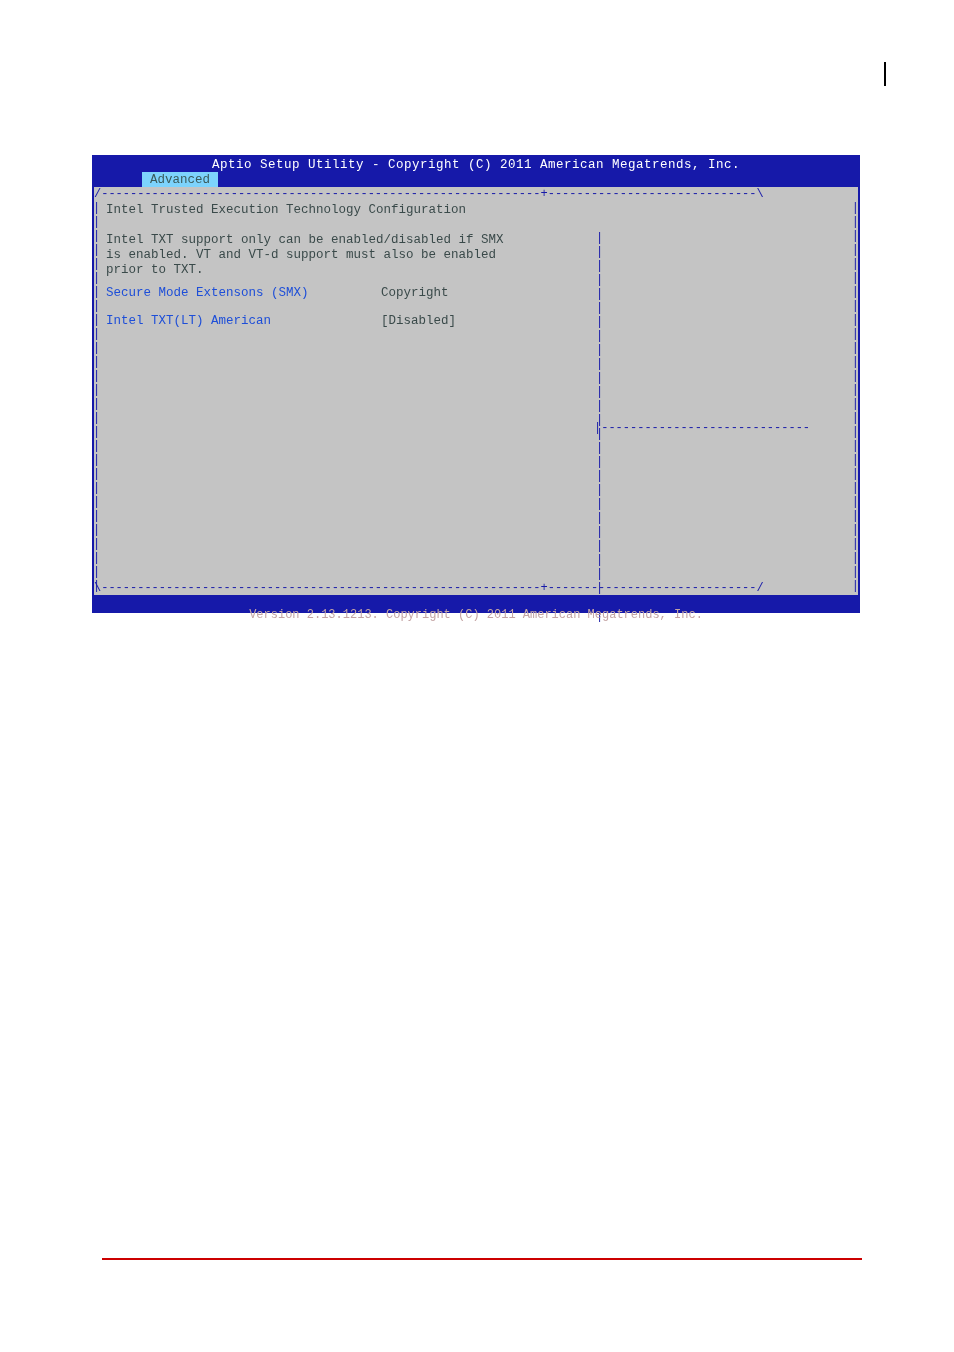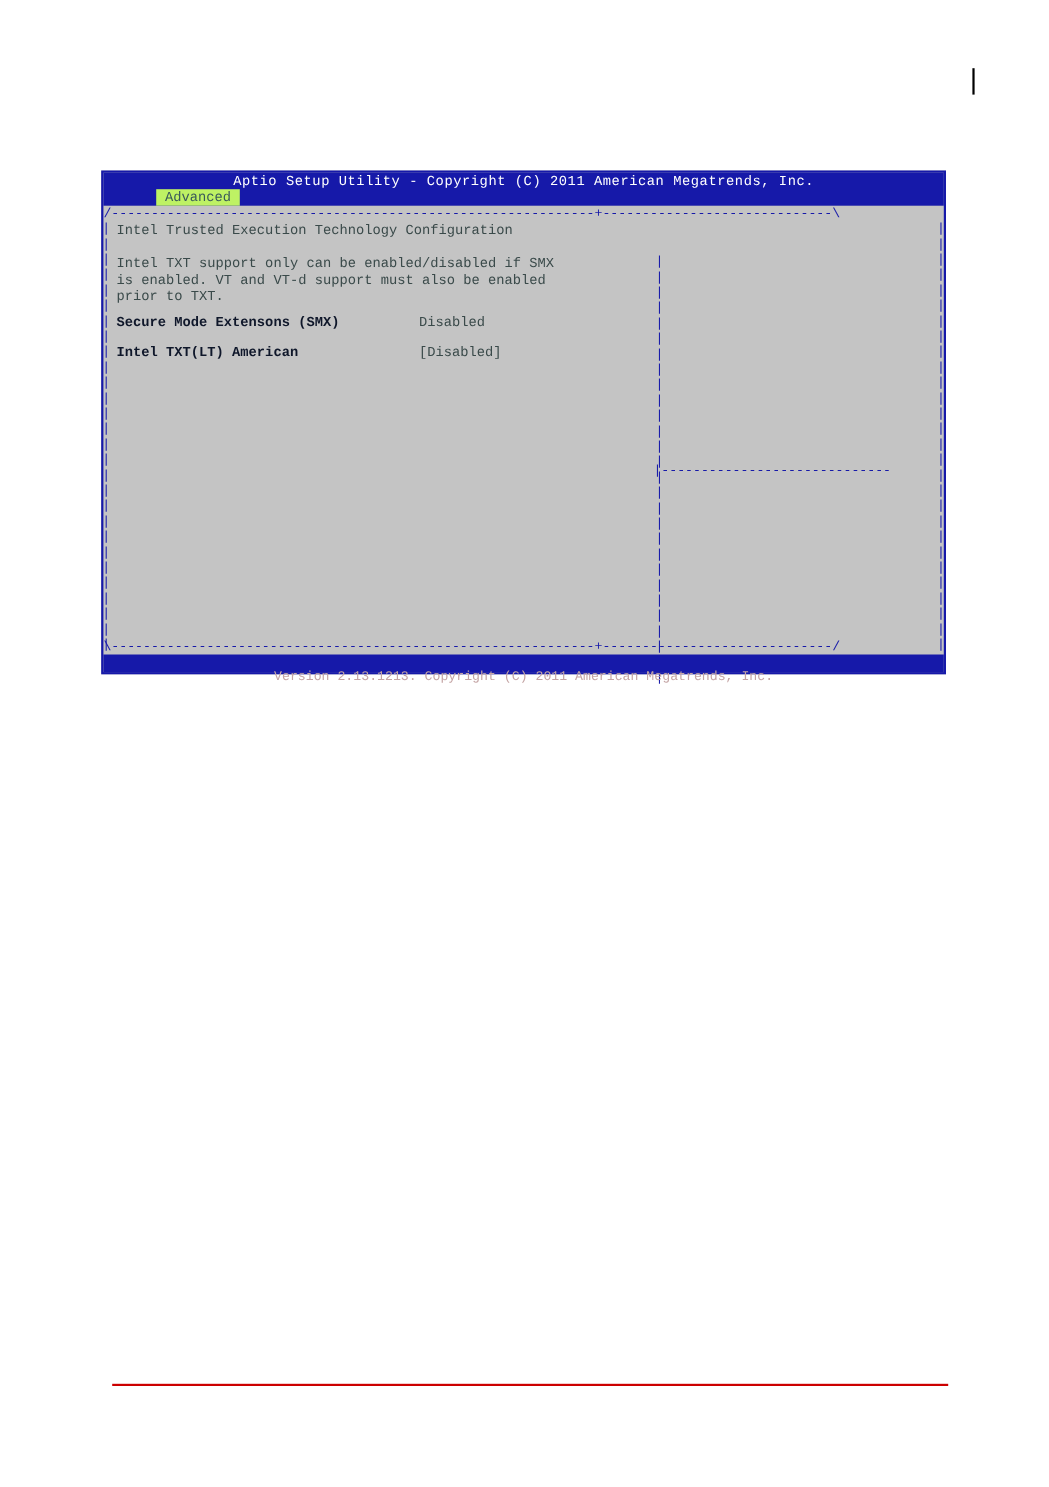--- a/index.html
+++ b/index.html
@@ -42,21 +42,21 @@
       padding-top: 1px;
       font-weight: normal;
       letter-spacing: 0.5px;
     }
     .tab-container {
       display: flex;
       margin-left: 48px;
       margin-top: 0px;
     }
     .tab {
-      background: #bef264;
+      background: #7dd3fc;
       color: #3a5a5a;
       padding: 1px 8px 0 8px;
       font-weight: normal;
     }
     .content-area {
       display: flex;
       height: calc(100% - 48px);
       position: relative;
       gap: 13px;
     }
@@ -96,22 +96,21 @@
       line-height: 15px;
       margin-bottom: 8px;
       white-space: pre-wrap;
     }
     .setting-row {
       display: flex;
       margin-bottom: 14px;
     }
     .setting-label {
       flex: 0 0 275px;
-      color: #0f172a;
-      font-weight: bold;
+      color: #1d4ed8;
     }
     .setting-value {
       color: #3a4a4a;
     }
     .vertical-divider {
       position: absolute;
       left: 502px;
       top: 44px;
       bottom: 16px;
       width: 1px;
@@ -249,21 +248,21 @@
 |</div>
 
   <div class="content-area">
     <div class="left-panel">
       <div class="config-title">Intel Trusted Execution Technology Configuration</div>
       <div class="config-desc">Intel TXT support only can be enabled/disabled if SMX
 is enabled. VT and VT-d support must also be enabled
 prior to TXT.</div>
       <div class="setting-row">
         <div class="setting-label">Secure Mode Extensons (SMX)</div>
-        <div class="setting-value">Disabled</div>
+        <div class="setting-value">Copyright</div>
       </div>
       <div class="setting-row">
         <div class="setting-label">Intel TXT(LT) American</div>
         <div class="setting-value">[Disabled]</div>
       </div>
     </div>
 
     <div class="vertical-divider">|
 |
 |

